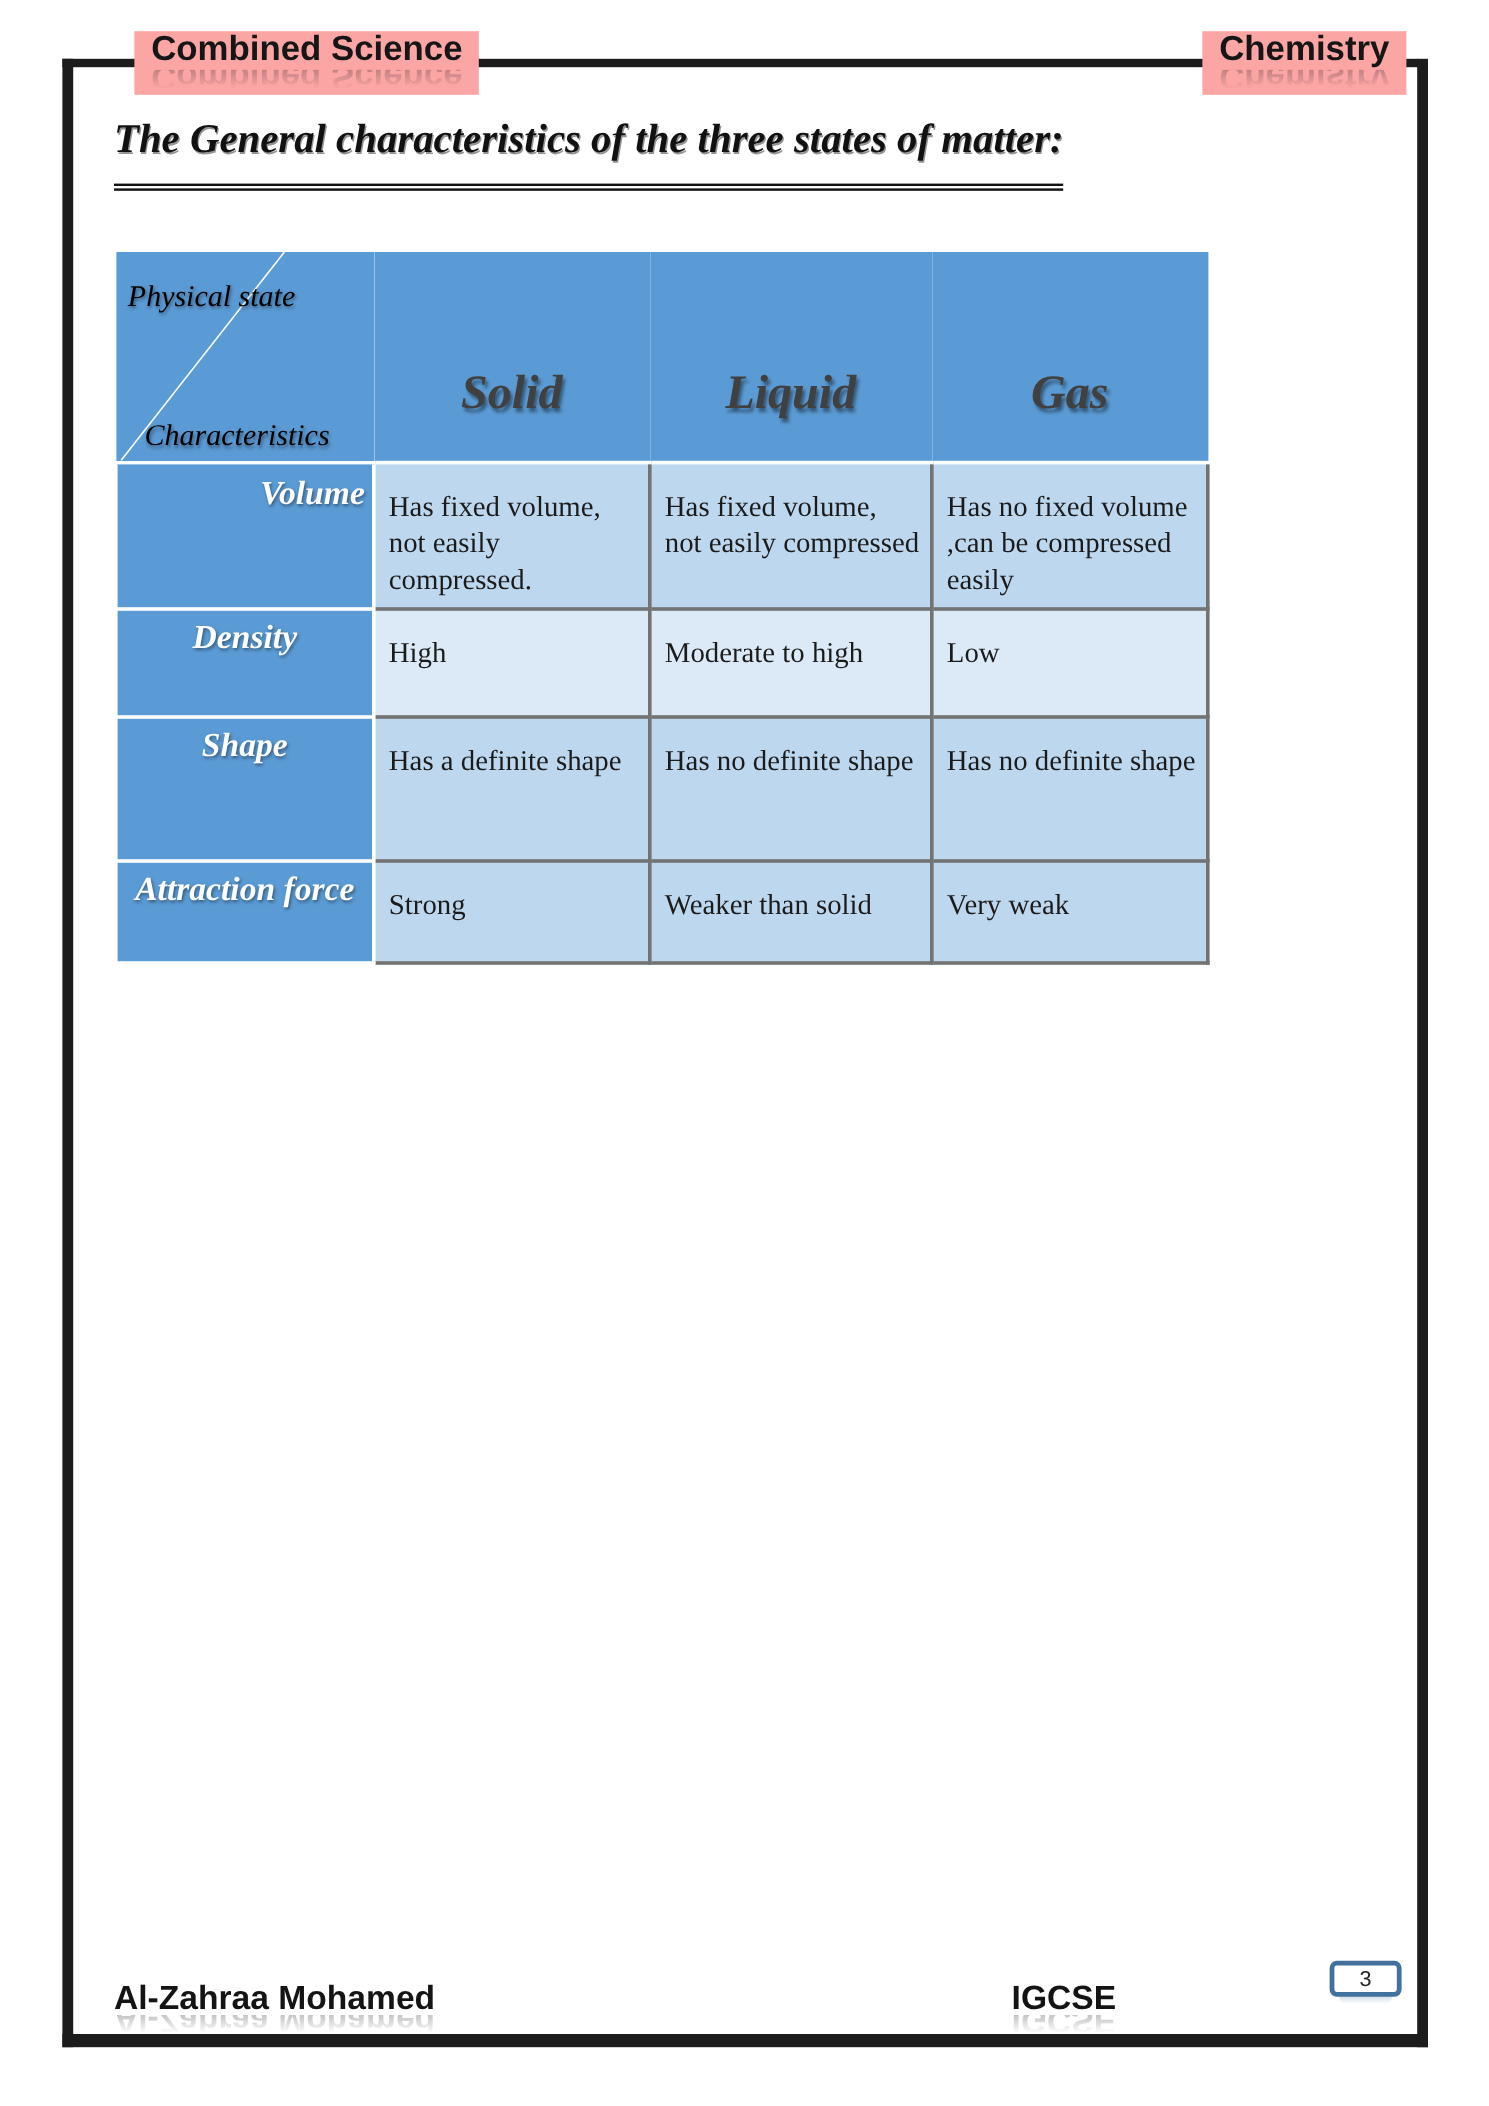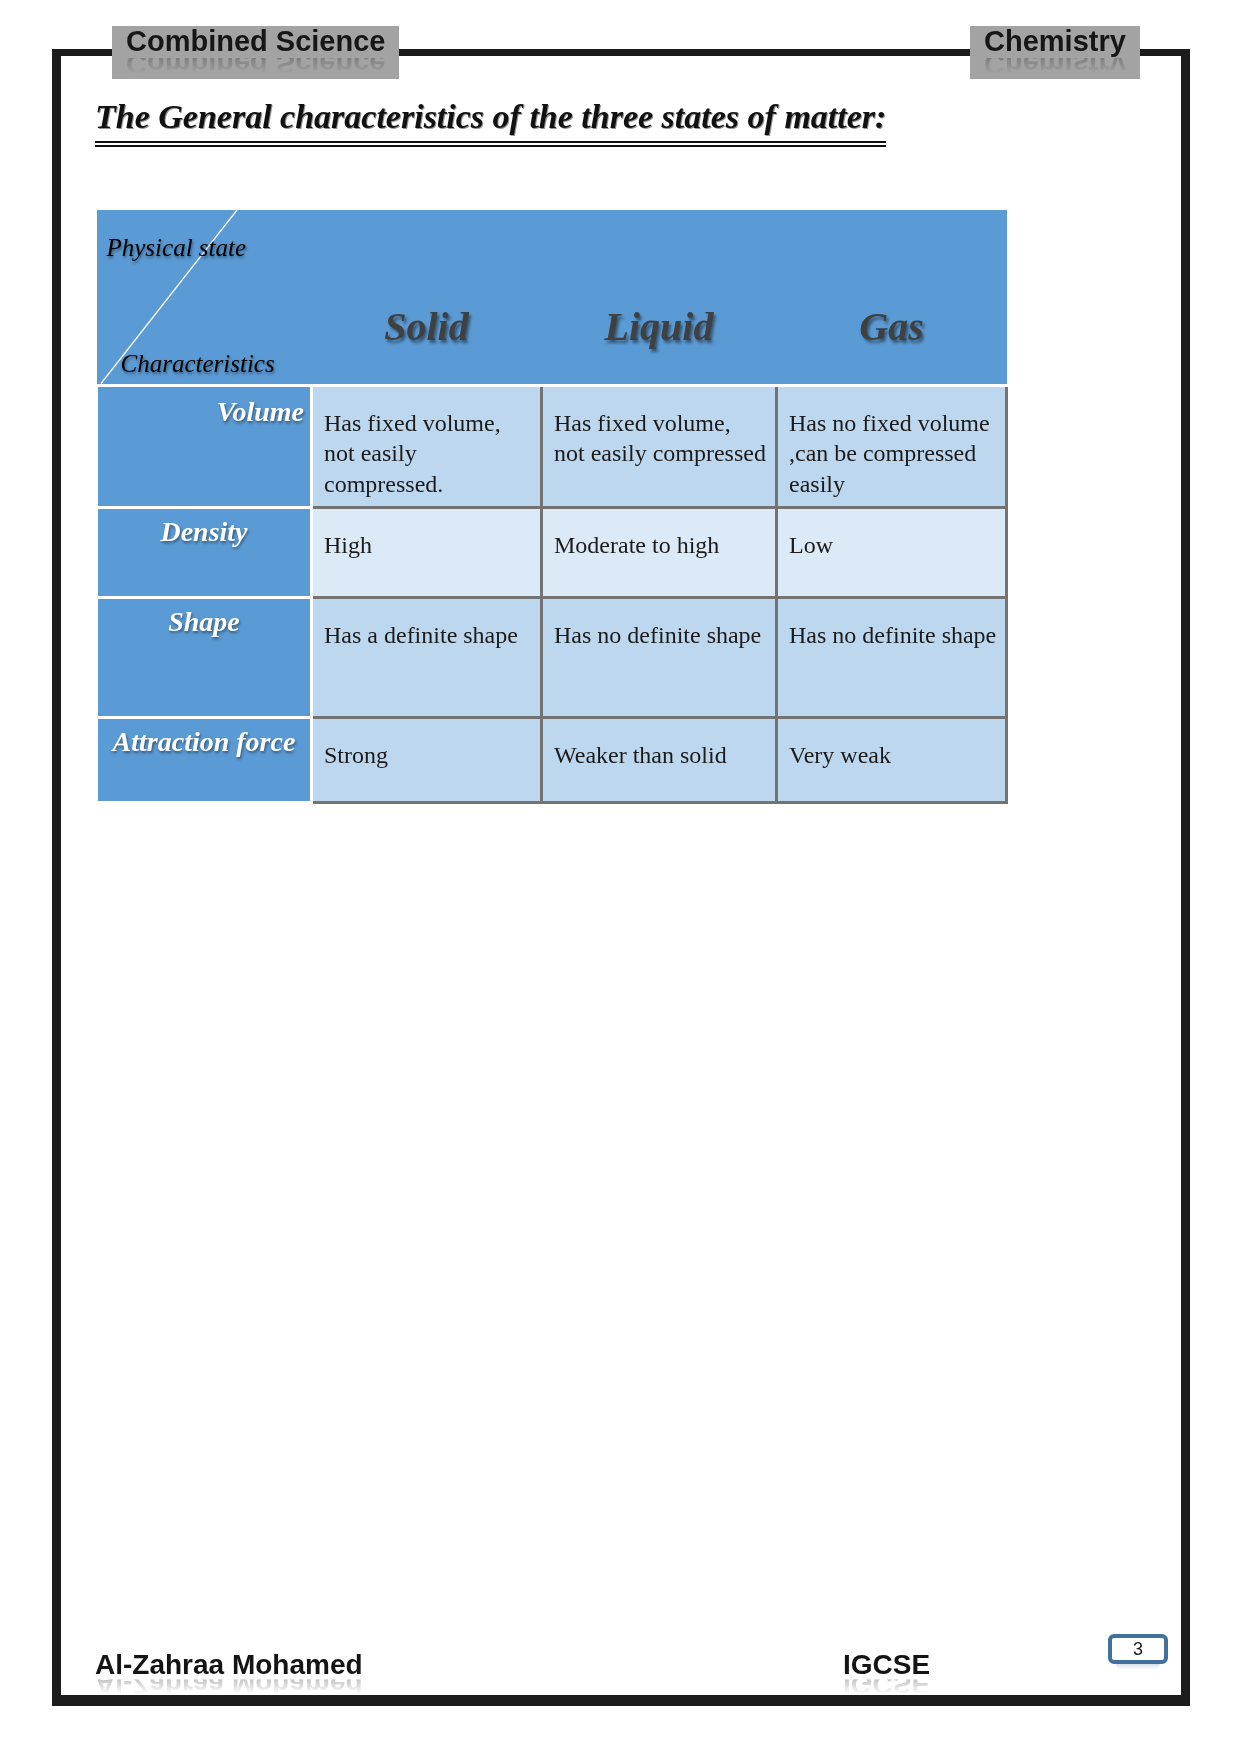--- a/index.html
+++ b/index.html
@@ -19,46 +19,46 @@
     overflow:hidden;
   }
   
   .frame-top{position:absolute;left:52px;top:49px;width:1130px;height:7px;background:#1c1c1c;}
   .frame-left{position:absolute;left:52px;top:49px;width:9px;height:1657px;background:#1c1c1c;}
   .frame-right{position:absolute;left:1181px;top:49px;width:9px;height:1657px;background:#1c1c1c;}
   .frame-bottom{position:absolute;left:52px;top:1695px;width:1138px;height:11px;background:#1c1c1c;z-index:4;}
   
   .corner-label{
     position:absolute;top:26px;z-index:5;
-    background:#a3a3a3;padding:0 14px;
+    background:#fca5a5;padding:0 14px;
     font-family:"Liberation Sans", sans-serif;
     font-weight:bold;font-size:29px;color:#161616;
     text-align:center;line-height:1.1;
   }
   .corner-label.left{left:112px;}
-  .corner-label.right{left:970px;}
+  .corner-label.right{left:1002px;}
   .reflection{
     display:block;
     transform:scaleY(-1);
     opacity:.28;
     height:.72em;
     overflow:hidden;
     -webkit-mask-image:linear-gradient(to top, rgba(0,0,0,.9), transparent 75%);
     mask-image:linear-gradient(to top, rgba(0,0,0,.9), transparent 75%);
     filter:blur(.4px);
   }
   
   .doc-title{
     position:absolute;left:95px;top:98px;z-index:2;
     font-size:34px;font-weight:bold;font-style:italic;color:#111;
     text-shadow:1px 1px 0 rgba(60,60,60,.55);
   }
   .doc-title .underline{
     border-bottom:6px double #111;
-    padding-bottom:6px;
+    padding-bottom:18px;
   }
   
   table.matter{
     position:absolute;left:95px;top:210px;
     width:910px;border-collapse:collapse;table-layout:fixed;
   }
   table.matter td{vertical-align:top;}
   tr.hdr td{
     background:var(--blue-header);
     border:0;

